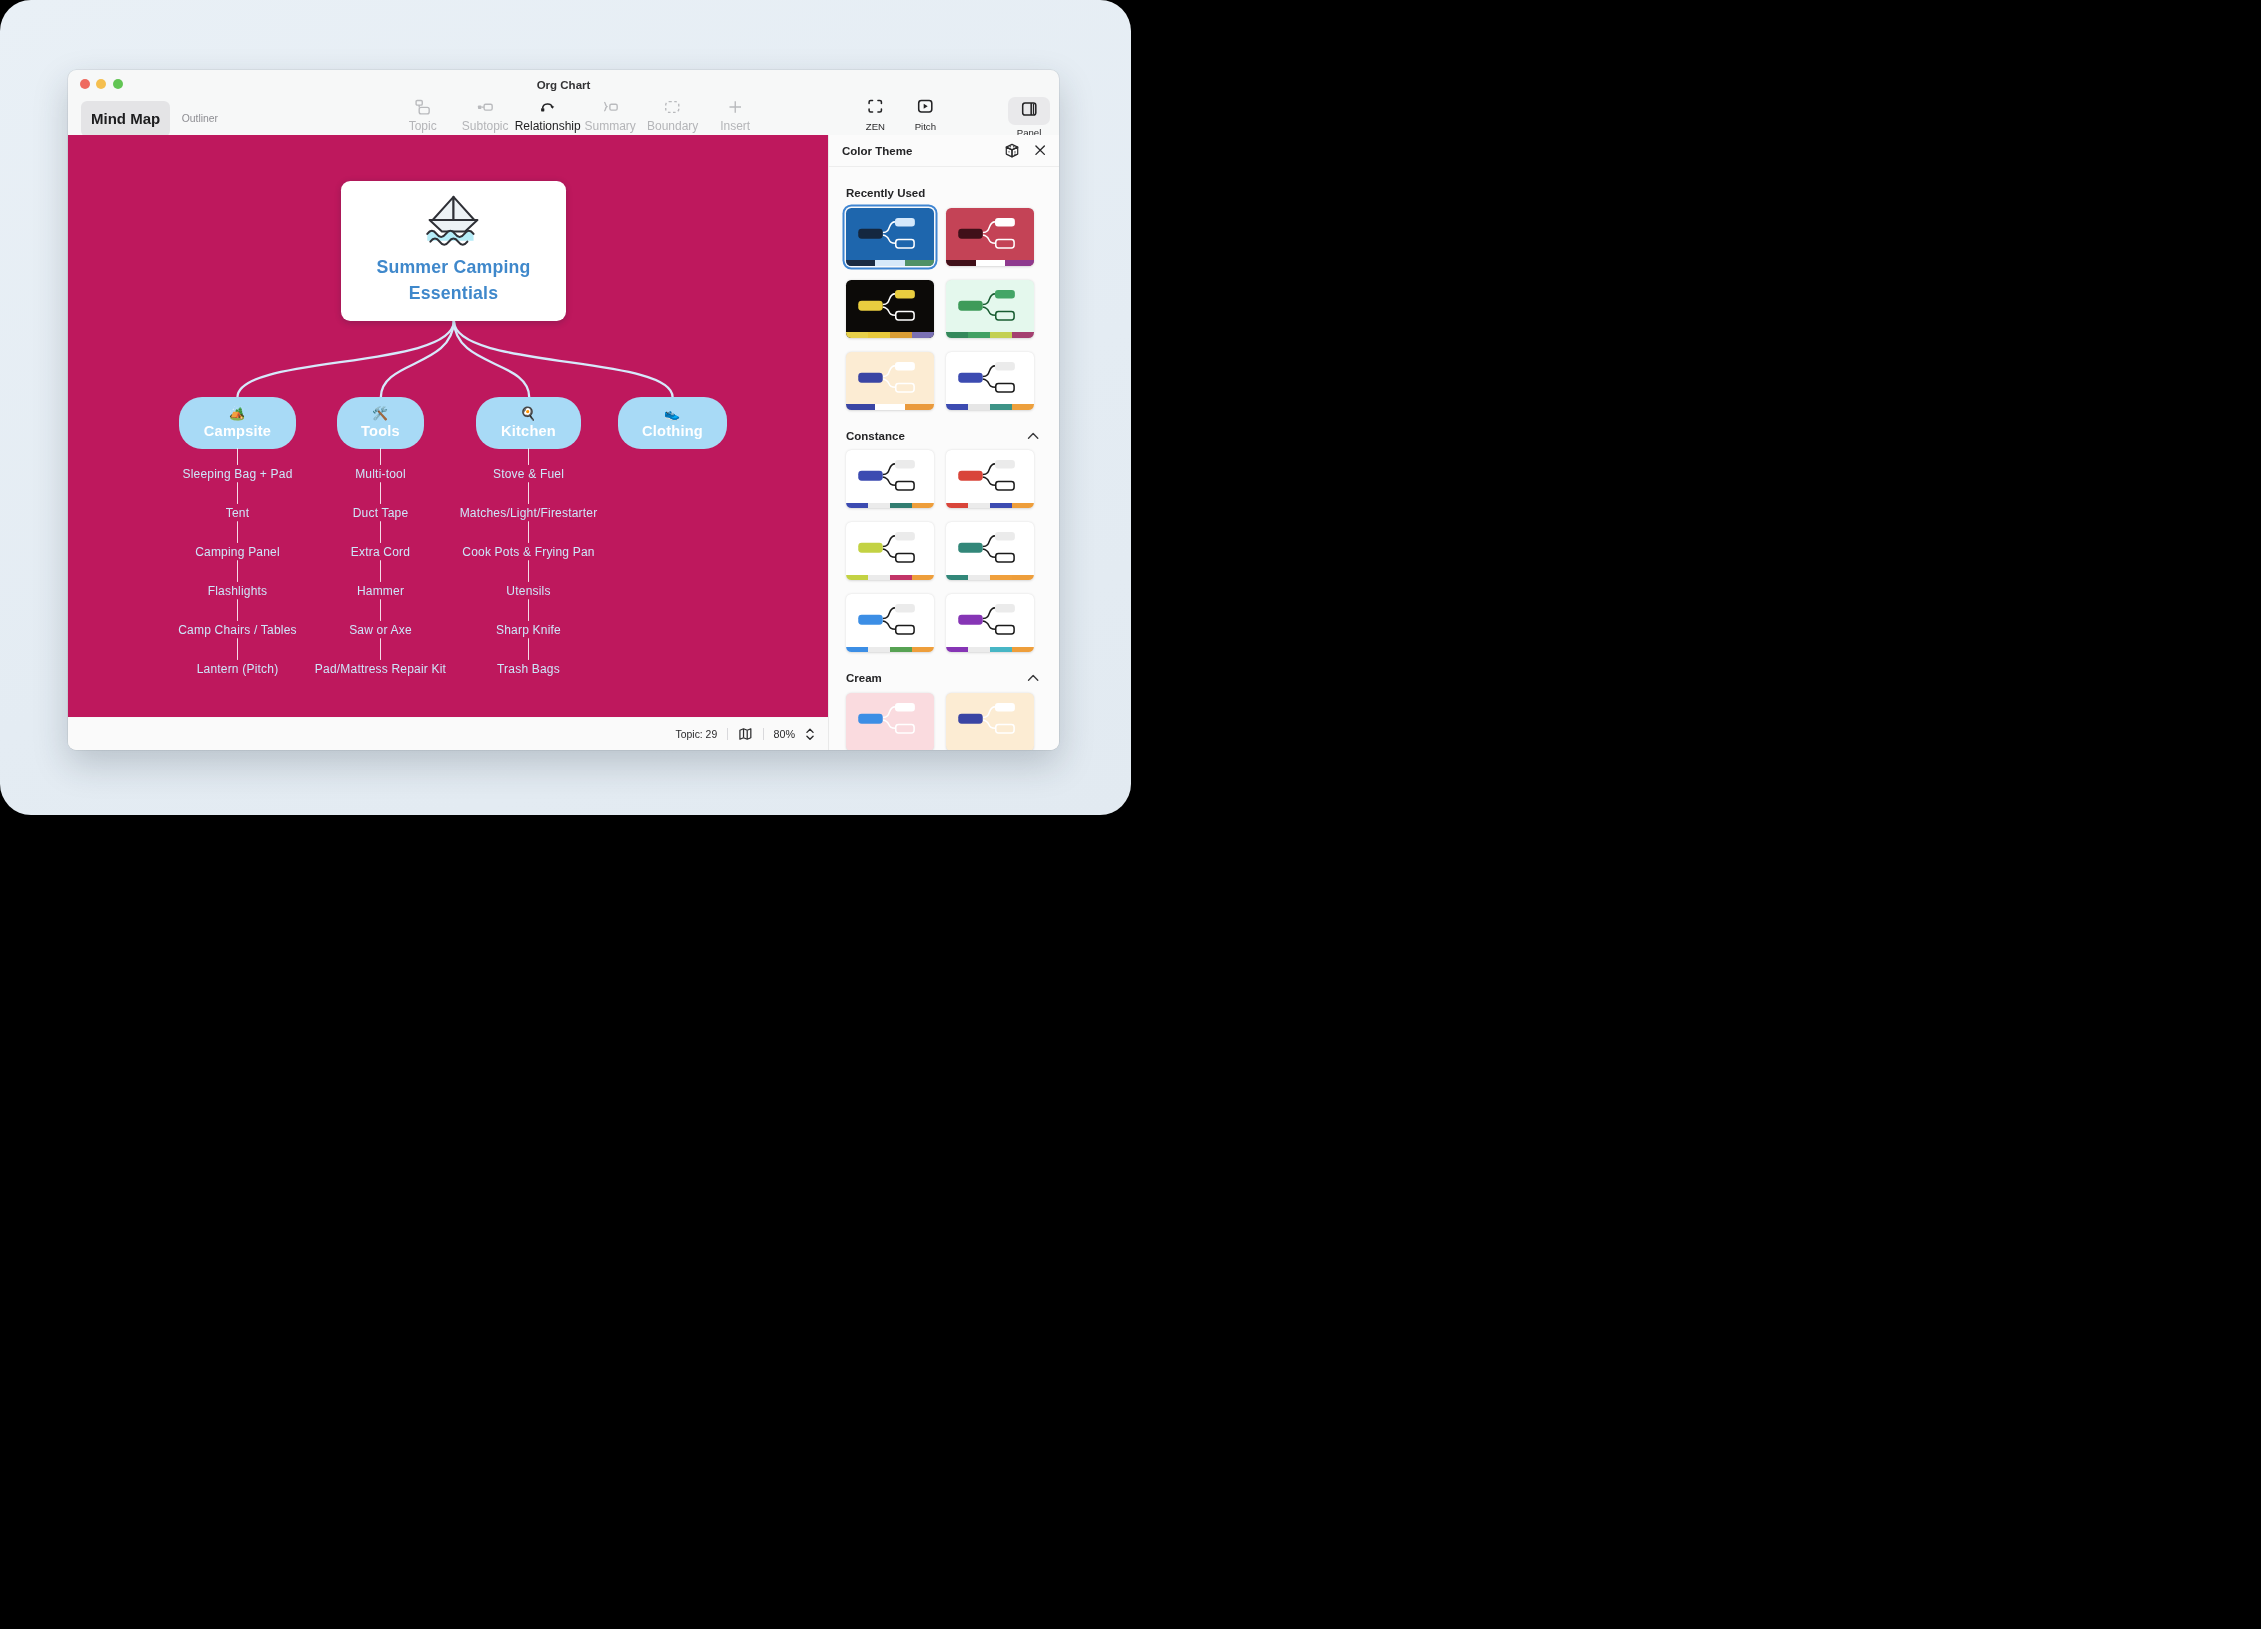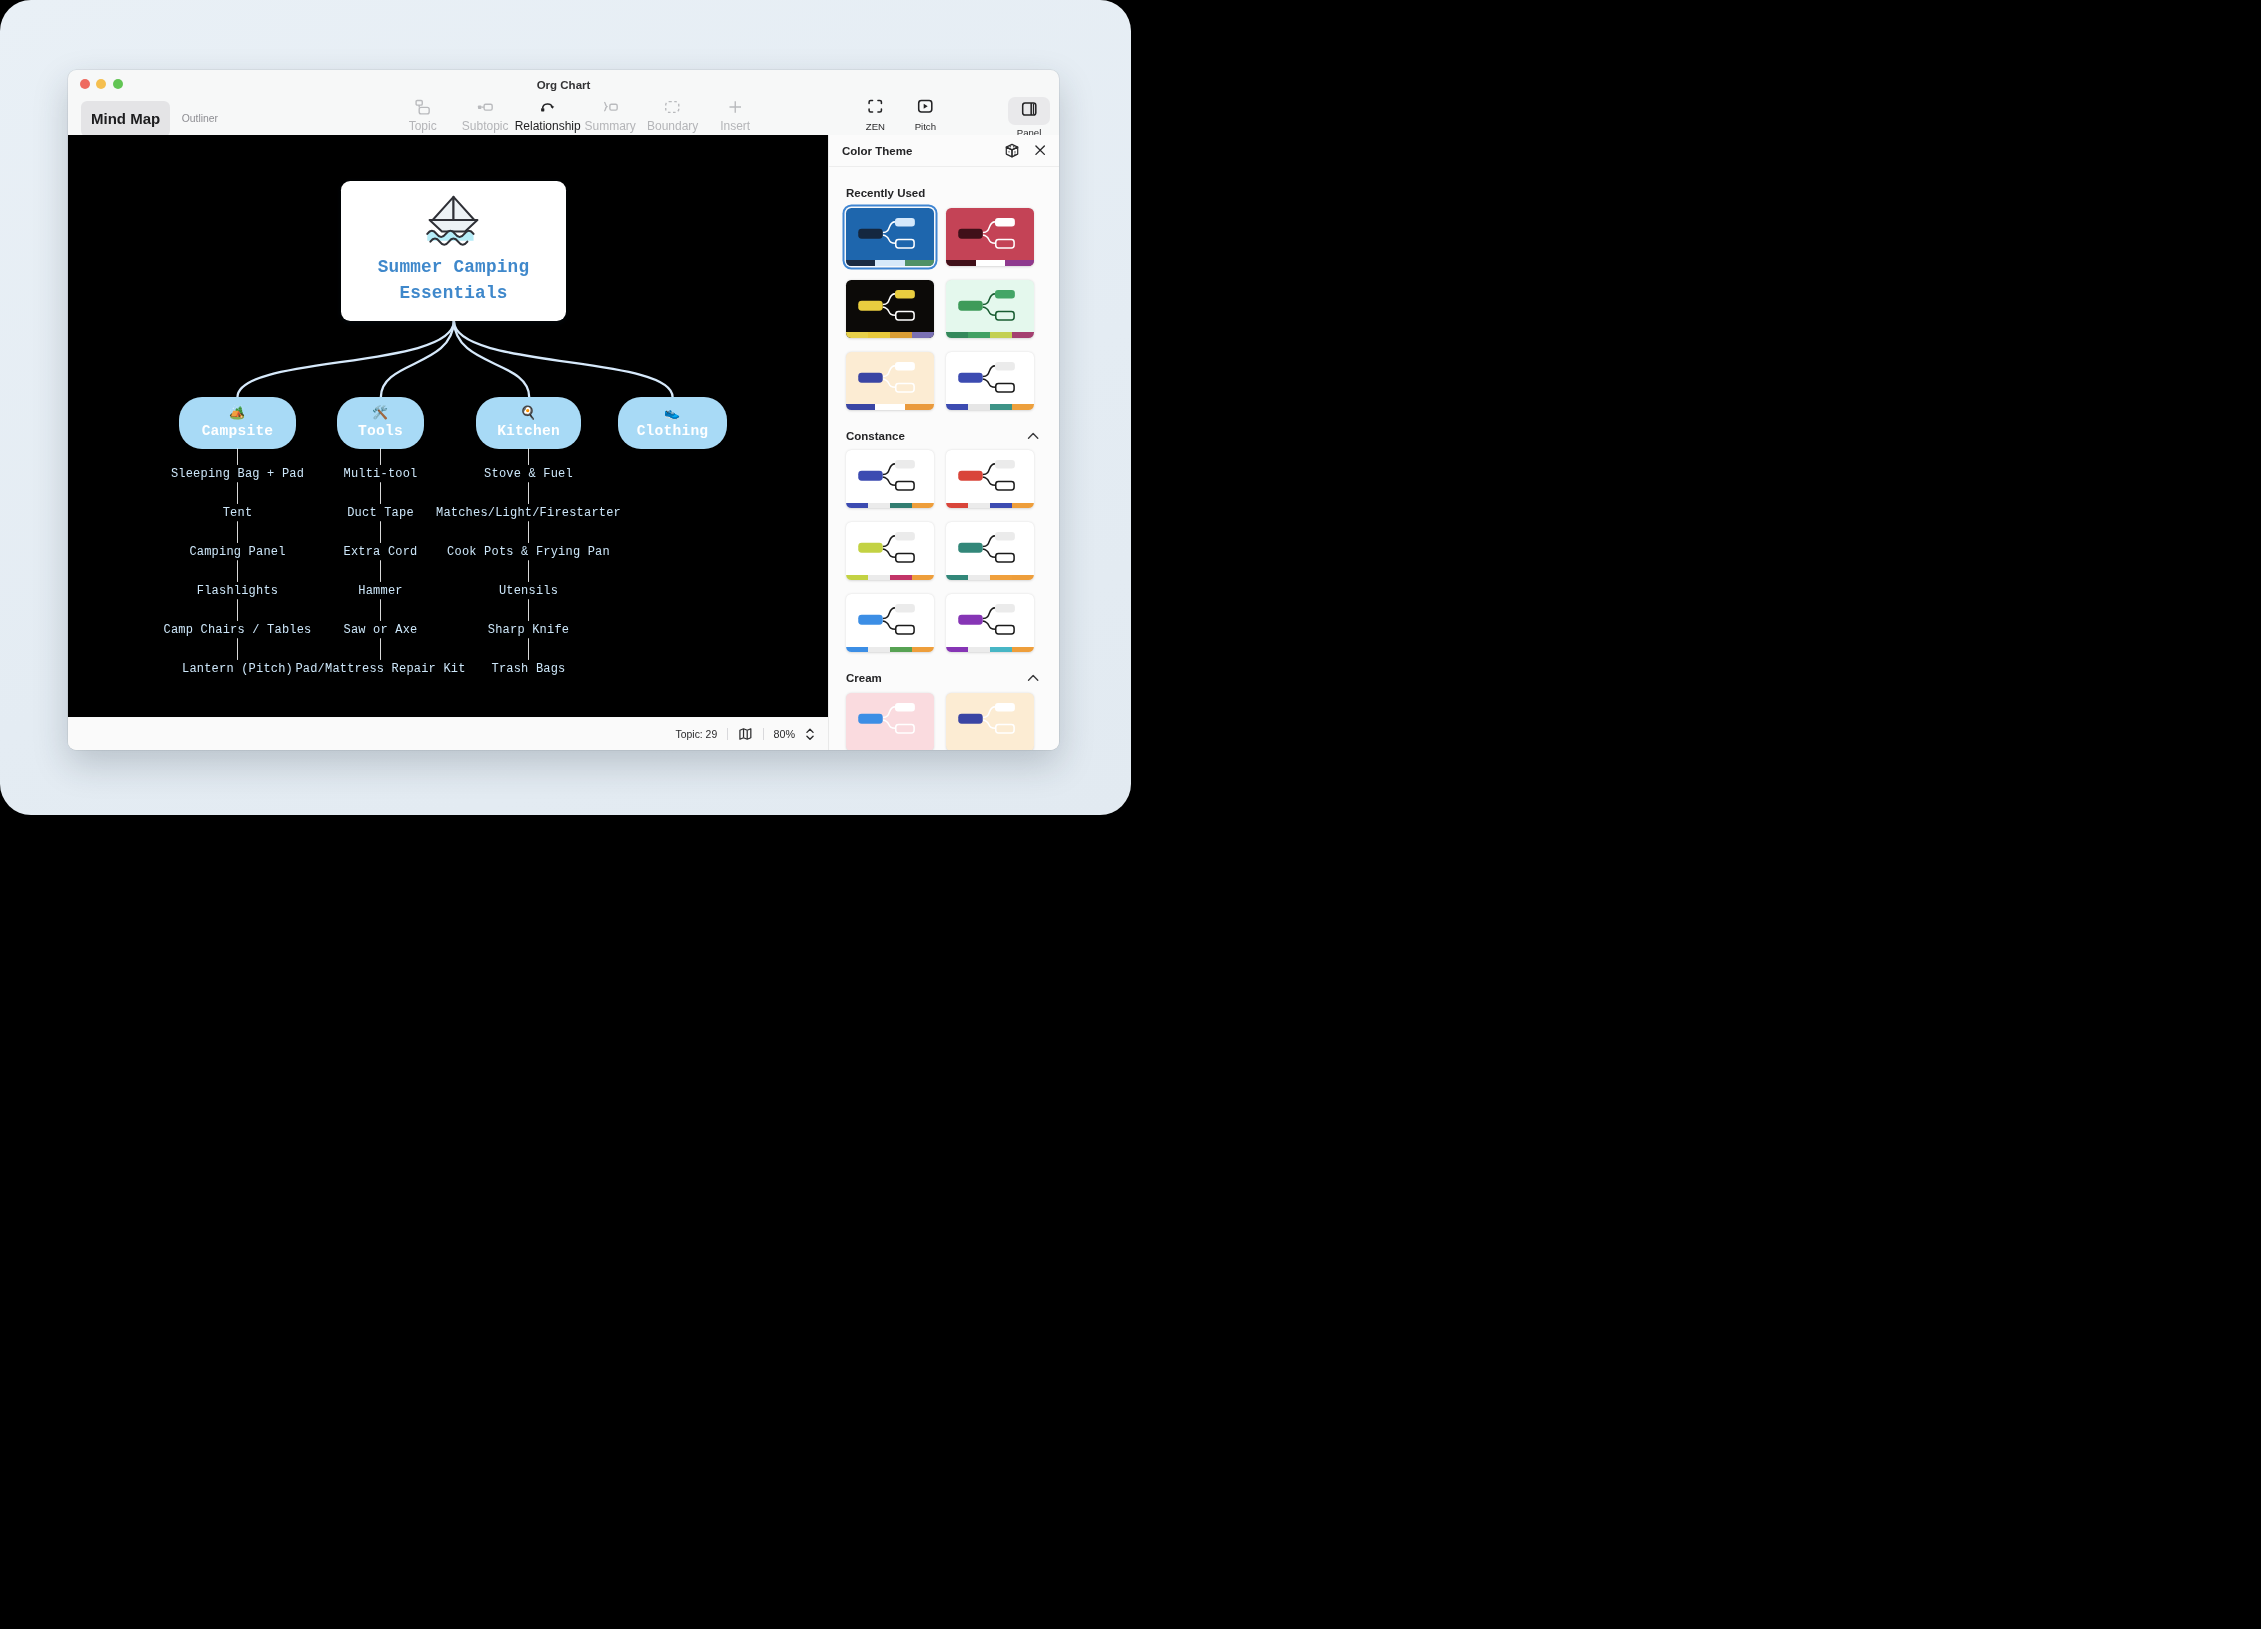--- a/index.html
+++ b/index.html
@@ -32,21 +32,21 @@
   .tool svg .st { stroke:#b9babd; } .tool svg .fl { fill:#b9babd; }
   .tool.active svg .st { stroke:#232325; } .tool.active svg .fl { fill:#232325; }
 
   .tool-right { position:absolute; top:2.3px; display:flex; flex-direction:column; align-items:center; color:#232325; }
   .tool-right .lbl { font-size:9.6px; margin-top:2.3px; color:#2a2a2c; }
   .zen { right:174px; } .pitch { right:123px; }
   .panel-btn { right:9.2px; }
   .panel-btn .hl { background:#e9e9eb; border-radius:7px; padding:3.1px 11.5px; }
 
   
-  .canvas { position:absolute; left:0; top:65px; width:879px; height:582px; background:#000000; overflow:hidden;font-family:Liberation Mono, monospace; }
+  .canvas { position:absolute; left:0; top:65px; width:879px; height:582px; background:#be185d; overflow:hidden; }
   .connectors { position:absolute; inset:0; }
 
   .root-card { position:absolute; left:273px; top:46px; width:225px; height:140px; background:#fff; border-radius:9.2px;
                box-shadow:0 1.5px 6.2px rgba(10,30,50,.22); display:flex; flex-direction:column; align-items:center; }
   .root-title { margin-top:7.7px; font-size:17.7px; font-weight:700; color:#3f88cb; text-align:center; line-height:1.45;
                 white-space:pre-line; letter-spacing:0.2px; }
 
   .pill { position:absolute; top:262px; height:52px; background:#a8daf6; border-radius:23px;
           display:flex; flex-direction:column; align-items:center; justify-content:center; }
   .pill .emoji { font-size:13px; line-height:1; margin-bottom:3.1px; }

